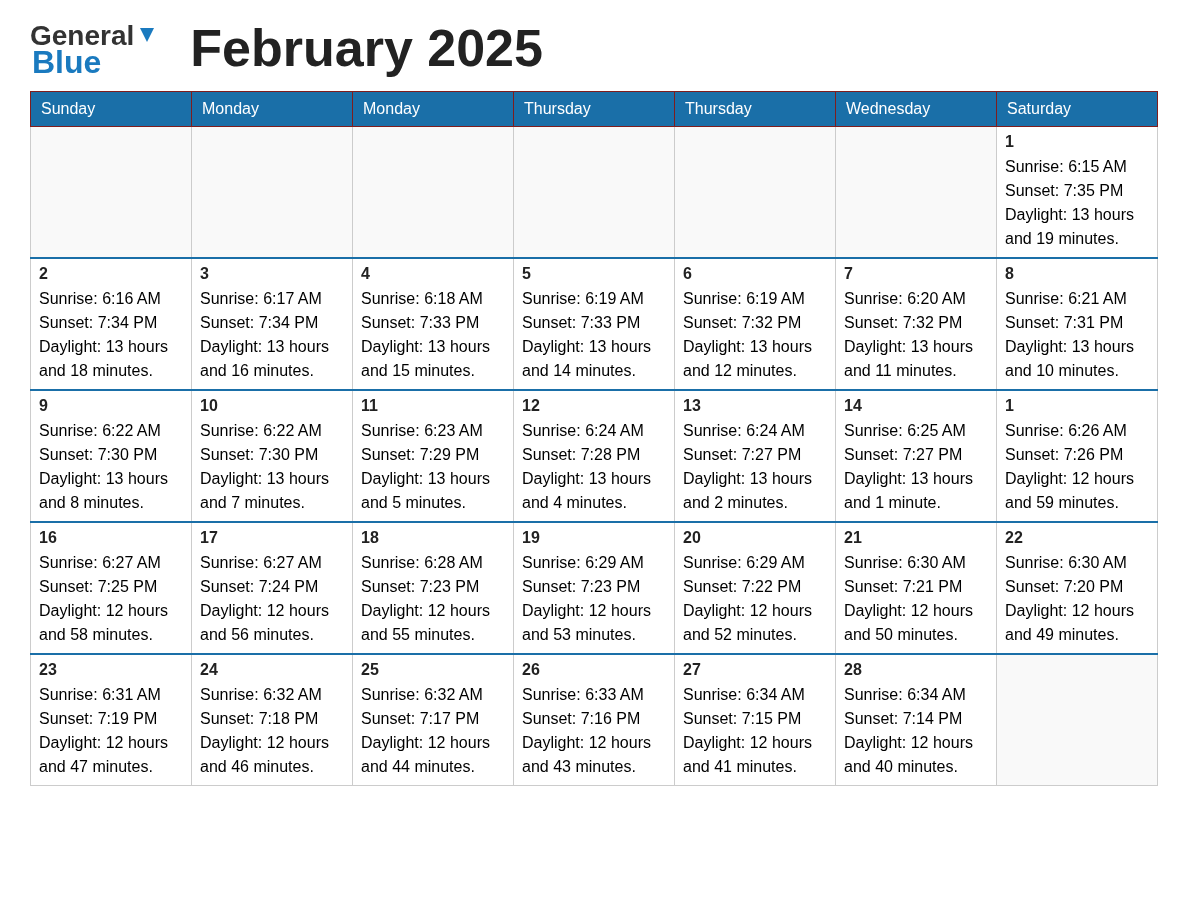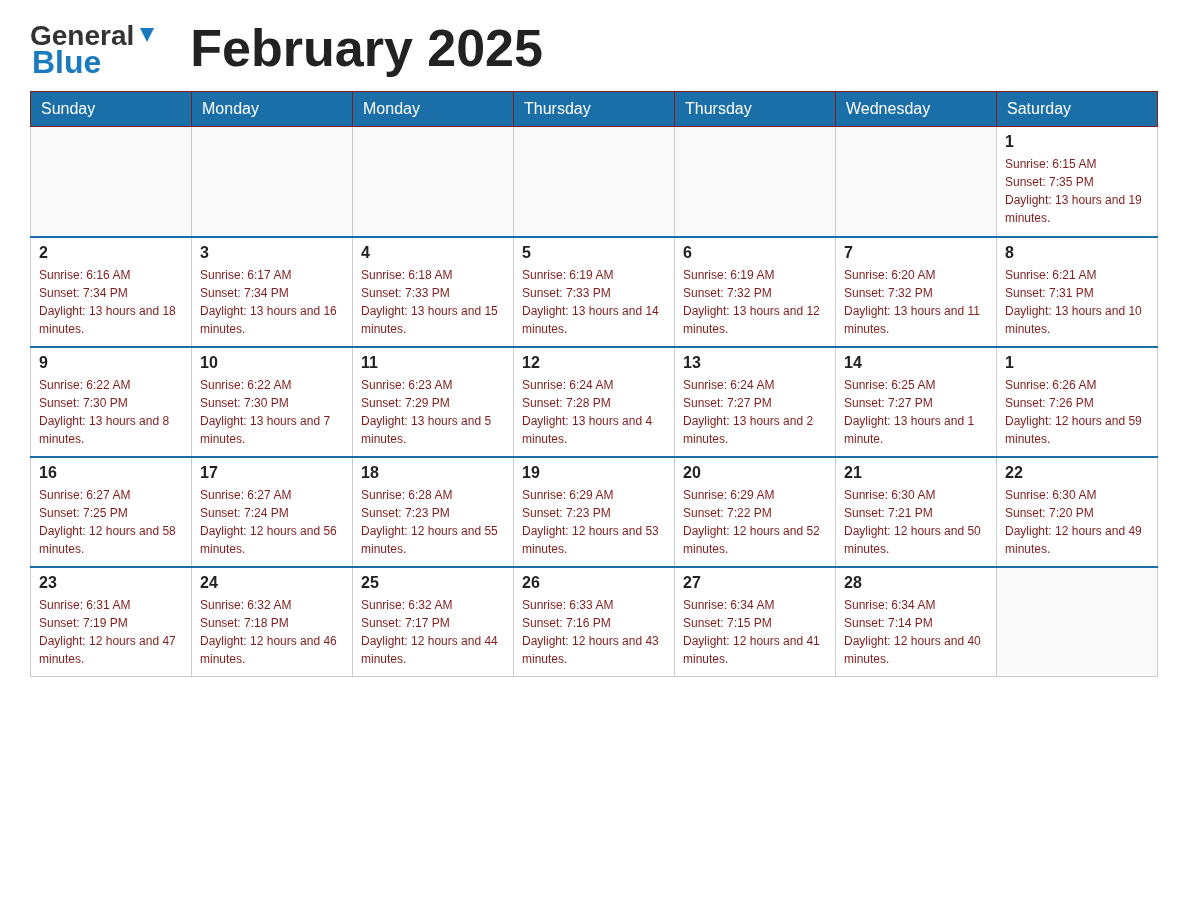--- a/index.html
+++ b/index.html
@@ -67,22 +67,22 @@
       height: 110px;
     }
     .day-number {
       font-size: 16px;
       font-weight: bold;
       color: #222;
       display: block;
       margin-bottom: 4px;
     }
     .day-info {
-      font-size: 12px;
-      color: #7f1d1d;
+      font-size: 16px;
+      color: #000000;
       line-height: 1.5;
     }
     .empty-cell {
       background: #f9f9f9;
     }
     .row-divider td {
       border-top: 2px solid #1a6fa8;
     }
   </style>
 </head>

